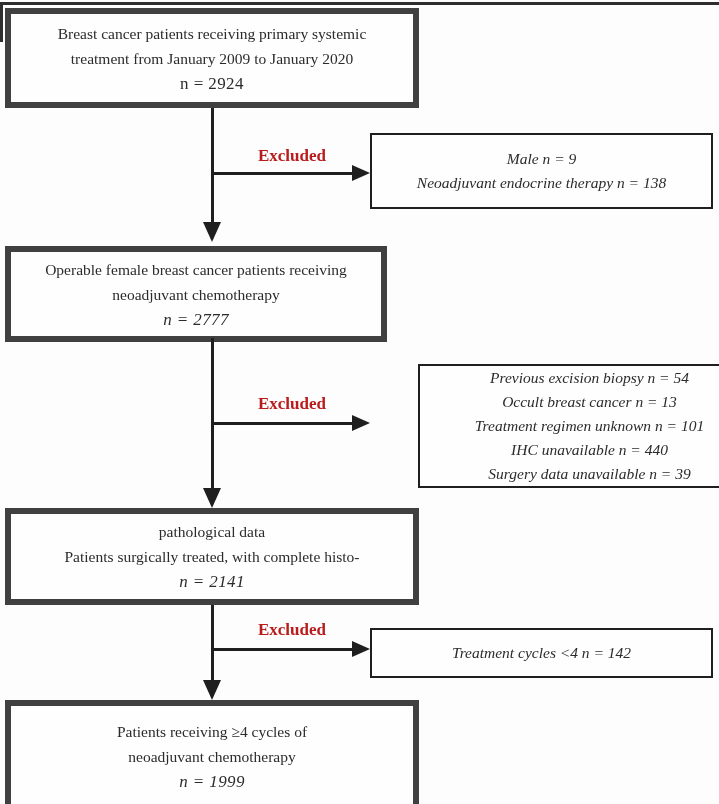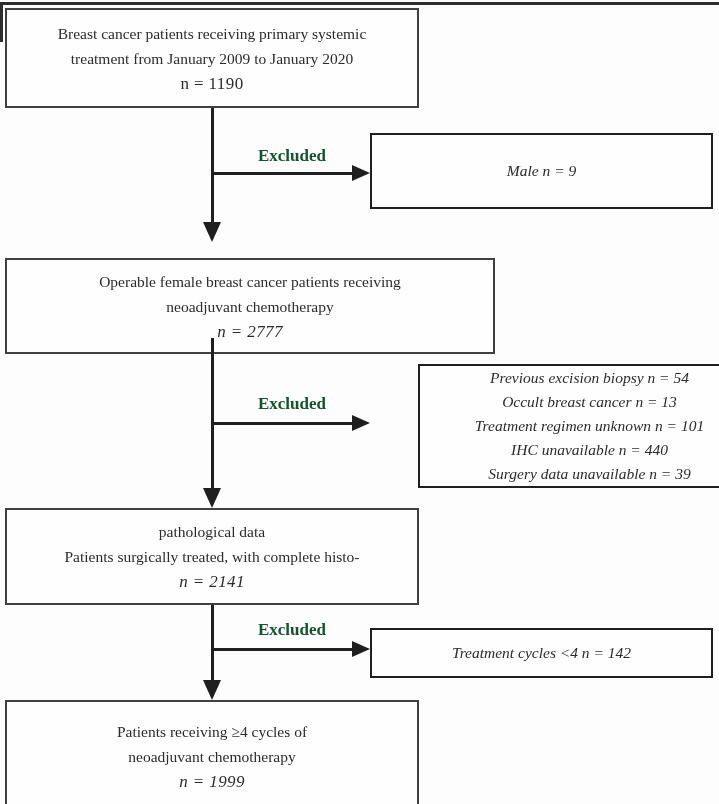--- a/index.html
+++ b/index.html
@@ -13,32 +13,32 @@
     overflow: hidden;
   }
   
   .artifact-top  { position: absolute; top: 2px; left: 0; width: 719px; height: 3px; background: #2e2e2e; }
   .artifact-left { position: absolute; top: 2px; left: 0; width: 3px; height: 40px; background: #2e2e2e; }
 
   
   .box {
     position: absolute;
     box-sizing: border-box;
-    border: 2px solid #404040;
+    border: 6px solid #404040;
     background: #fefefe;
     display: flex;
     flex-direction: column;
     justify-content: center;
     align-items: center;
     text-align: center;
     font-size: 15.5px;
     line-height: 25px;
   }
   .b1 { top: 8px;   left: 5px; width: 414px; height: 100px; }
-  .b2 { top: 258px; left: 5px; width: 490px; height: 96px; text-align: center; }
+  .b2 { top: 246px; left: 5px; width: 382px; height: 96px; text-align: center; }
   .b3 { top: 508px; left: 5px; width: 414px; height: 97px; }
   .b4 { top: 700px; left: 5px; width: 414px; height: 112px; }
   .nl { font-size: 17px; letter-spacing: 0.4px; }
   .italic { font-style: italic; }
 
   
   .ebox {
     position: absolute;
     box-sizing: border-box;
     left: 370px;
@@ -78,38 +78,38 @@
     position: absolute; left: 352px; width: 0; height: 0;
     border-top: 8px solid transparent; border-bottom: 8px solid transparent;
     border-left: 18px solid #1f1f1f;
   }
   .ar1 { top: 165px; }
   .ar2 { top: 415px; }
   .ar3 { top: 641px; }
 
   .exlabel {
     position: absolute; left: 230px; width: 124px;
-    text-align: center; font-weight: bold; font-size: 17px; color: #14532d;
+    text-align: center; font-weight: bold; font-size: 17px; color: #b91c1c;
   }
   .x1 { top: 146px; }
   .x2 { top: 394px; }
   .x3 { top: 620px; }
 </style>
 </head>
 <body>
 
 <div class="canvas">
 
   <div class="artifact-top"></div>
   <div class="artifact-left"></div>
 
   <div class="box b1">
     <div>Breast cancer patients receiving primary systemic</div>
     <div>treatment from January 2009 to January 2020</div>
-    <div class="nl">n = 1190</div>
+    <div class="nl">n = 2924</div>
   </div>
 
   <div class="box b2">
     <div>Operable female breast cancer patients receiving</div>
     <div>neoadjuvant chemotherapy</div>
     <div class="nl italic">n = 2777</div>
   </div>
 
   <div class="box b3">
     <div>pathological data</div>
@@ -137,20 +137,21 @@
   <div class="hline h2"></div>
   <div class="arrow-right ar2"></div>
   <div class="exlabel x2">Excluded</div>
 
   <div class="hline h3"></div>
   <div class="arrow-right ar3"></div>
   <div class="exlabel x3">Excluded</div>
 
   <div class="ebox e1">
     <div>Male n = 9</div>
+    <div>Neoadjuvant endocrine therapy n = 138</div>
   </div>
 
   <div class="ebox e2">
     <div>Previous excision biopsy n = 54</div>
     <div>Occult breast cancer n = 13</div>
     <div>Treatment regimen unknown n = 101</div>
     <div>IHC unavailable n = 440</div>
     <div>Surgery data unavailable n = 39</div>
   </div>
 

